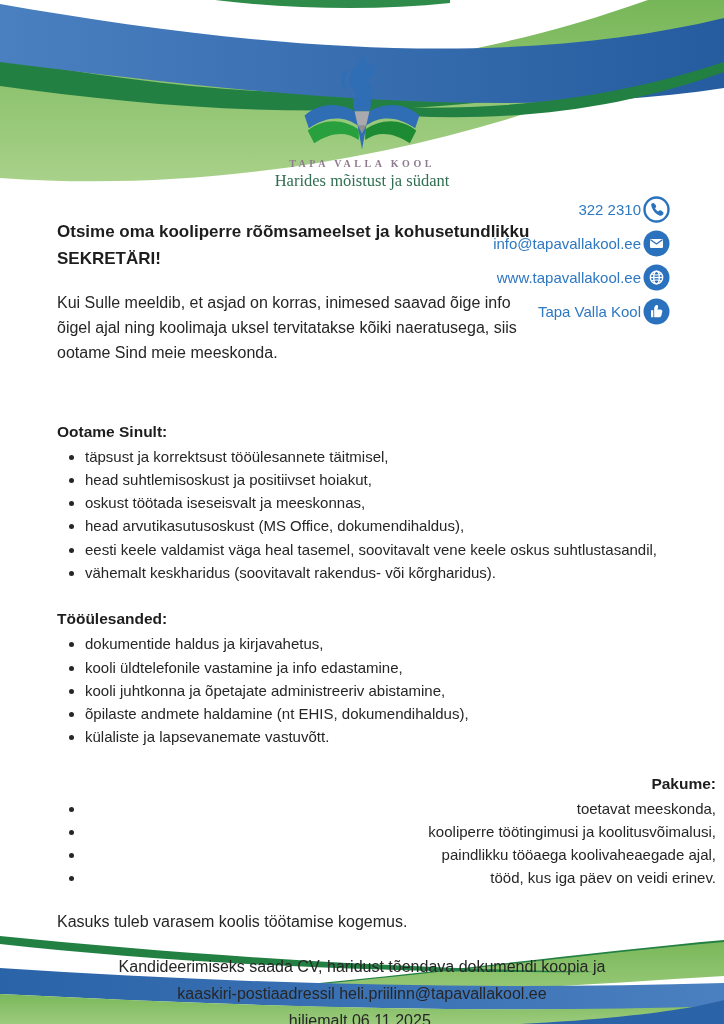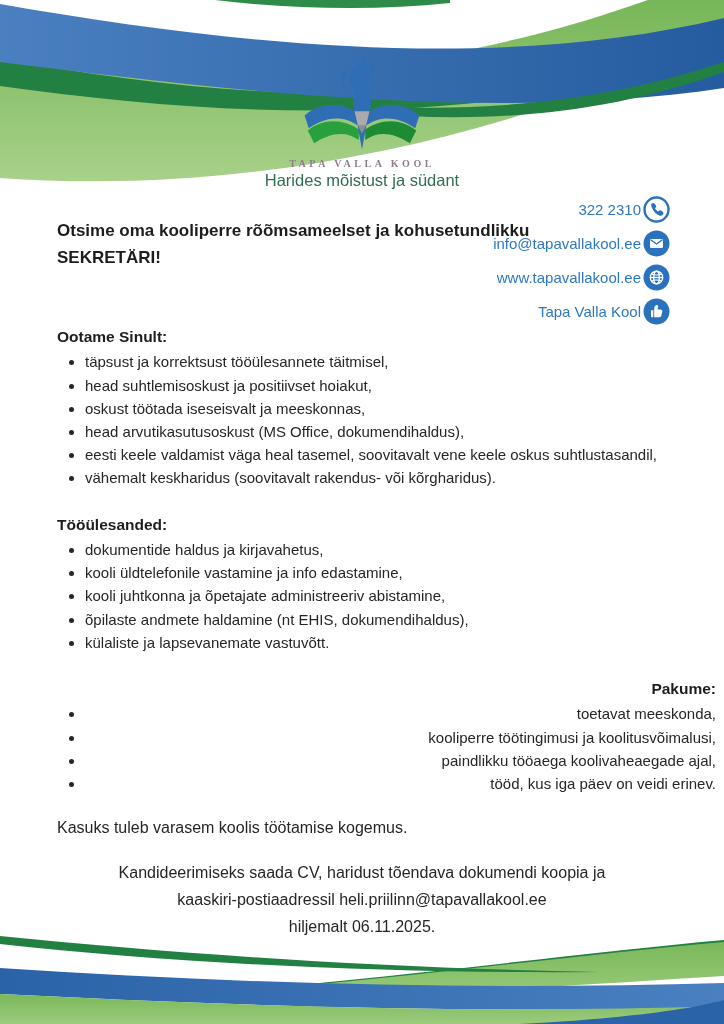--- a/index.html
+++ b/index.html
@@ -20,21 +20,21 @@
   .logo-block{position:relative;padding-top:56px;text-align:center;z-index:2;}
   .logo-mark{display:block;margin:0 auto;}
   .logo-name{
     margin-top:2px;
     font-family:"Liberation Serif","DejaVu Serif",serif;
     font-size:10px;font-weight:600;letter-spacing:3.5px;
     color:#8f7b90;
   }
   .logo-tagline{
     margin-top:2px;
-    font-family:Liberation Sans, sans-serif;
+    font-family:Liberation Serif, serif;
     font-size:16.5px;color:#2f6e50;
   }
 
   
   .content{position:relative;z-index:2;padding:0 8px 0 57px;}
   .headline{
     margin-top:27px;
     width:500px;
     font-size:17px;font-weight:bold;line-height:1.6;
     color:#1d1d1d;
@@ -151,20 +151,21 @@
         <path d="M8,12.2 h2.3 v7 H8 Z" fill="#ffffff"></path>
         <path d="M11.2,19.2 h5.3 c0.9,0,1.6-0.6,1.8-1.4 l1-4 c0.3-1.1-0.6-2.2-1.8-2.2 h-3 l0.6-2.6 c0.2-0.8-0.3-1.6-1-1.9 c-0.7-0.2-1.4,0-1.8,0.6 l-1.1,1.7 v9.8 Z" fill="#ffffff"></path>
       </svg>
     </div>
   </div>
 
   <div class="content">
 
     <div class="headline">Otsime oma kooliperre rõõmsameelset ja kohusetundlikku SEKRETÄRI!</div>
 
+    <p class="intro-par">Kui Sulle meeldib, et asjad on korras, inimesed saavad õige info õigel ajal ning koolimaja uksel tervitatakse kõiki naeratusega, siis ootame Sind meie meeskonda.</p>
 
     <div class="section section-1">
       <div class="section-title">Ootame Sinult:</div>
       <ul>
         <li>täpsust ja korrektsust tööülesannete täitmisel,</li>
         <li>head suhtlemisoskust ja positiivset hoiakut,</li>
         <li>oskust töötada iseseisvalt ja meeskonnas,</li>
         <li>head arvutikasutusoskust (MS Office, dokumendihaldus),</li>
         <li class="li-nowrap">eesti keele valdamist väga heal tasemel, soovitavalt vene keele oskus suhtlustasandil,</li>
         <li>vähemalt keskharidus (soovitavalt rakendus- või kõrgharidus).</li>

